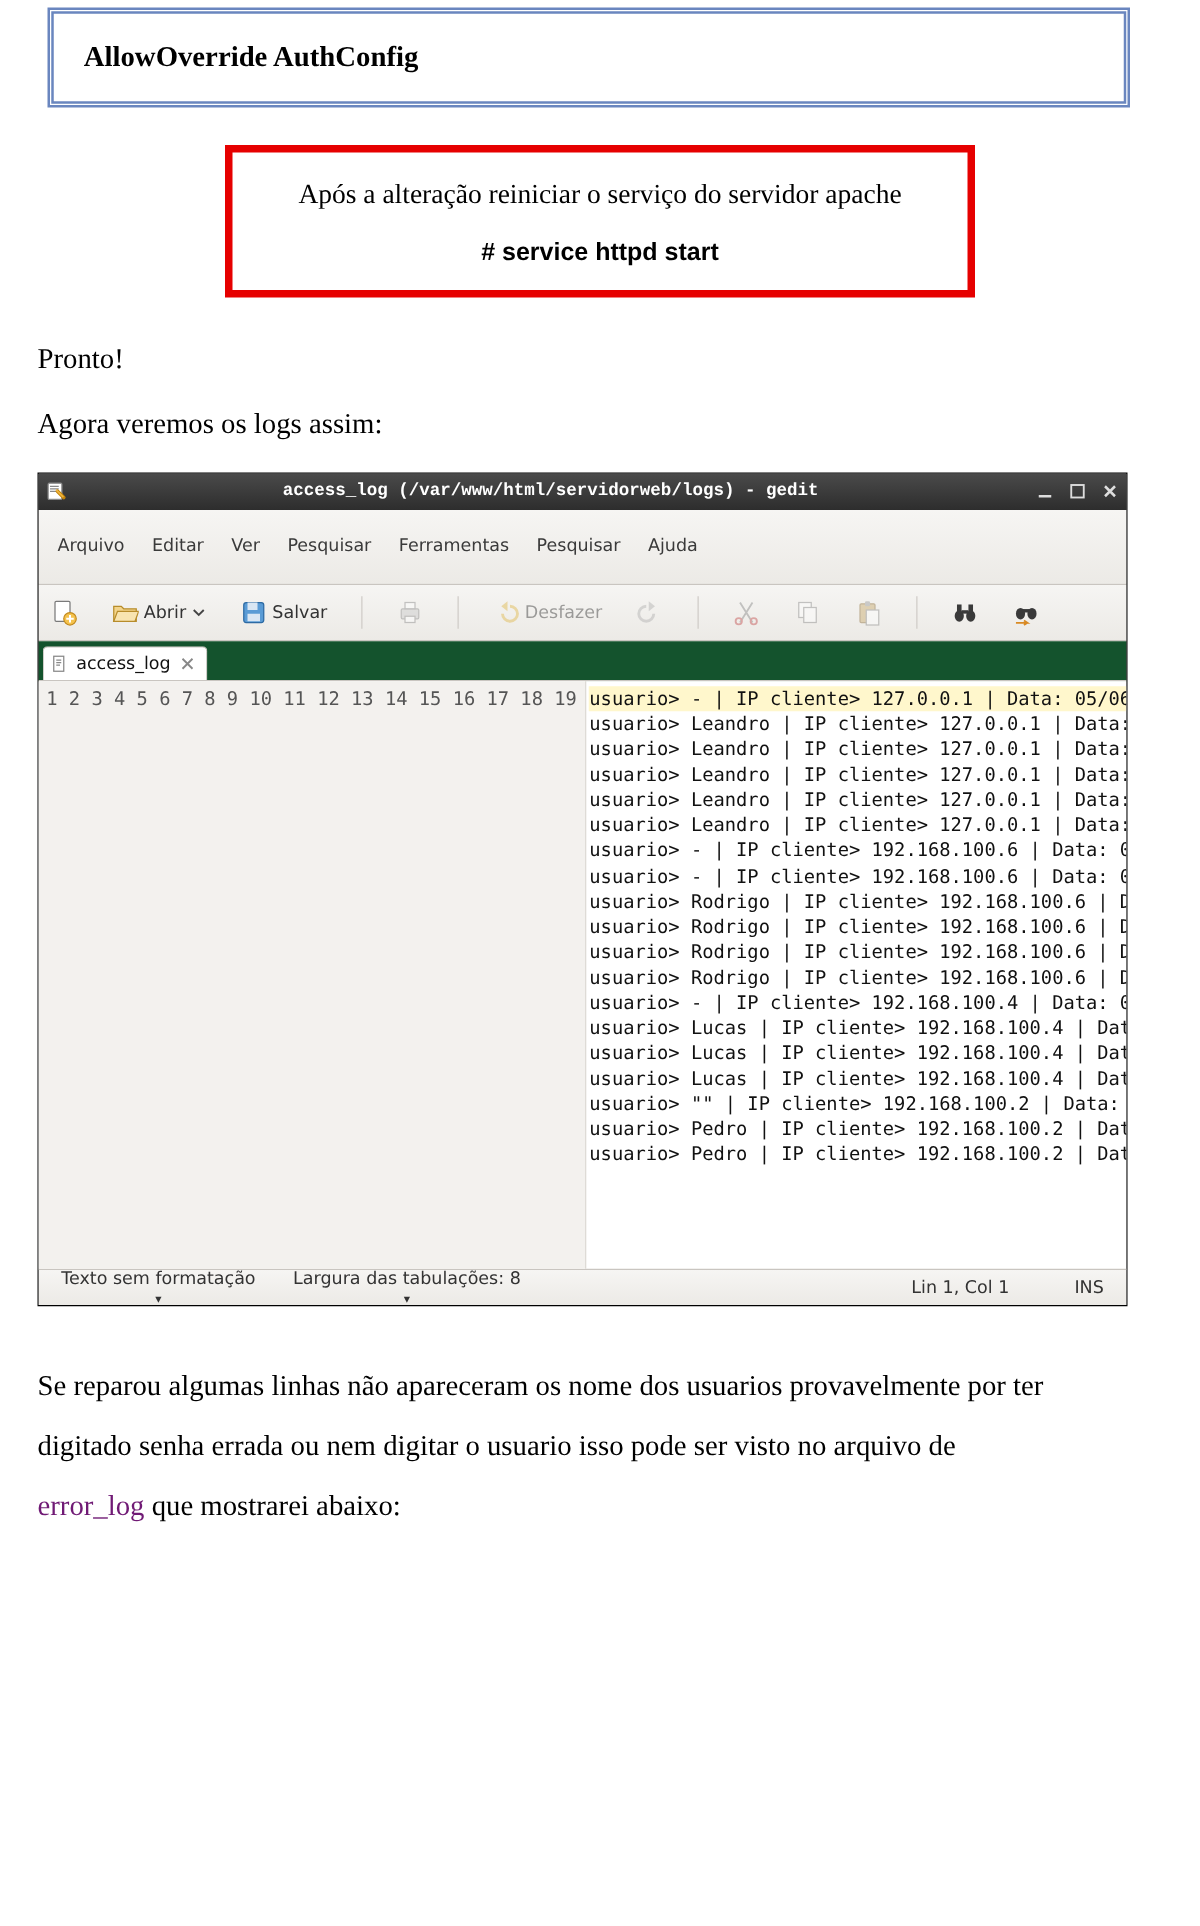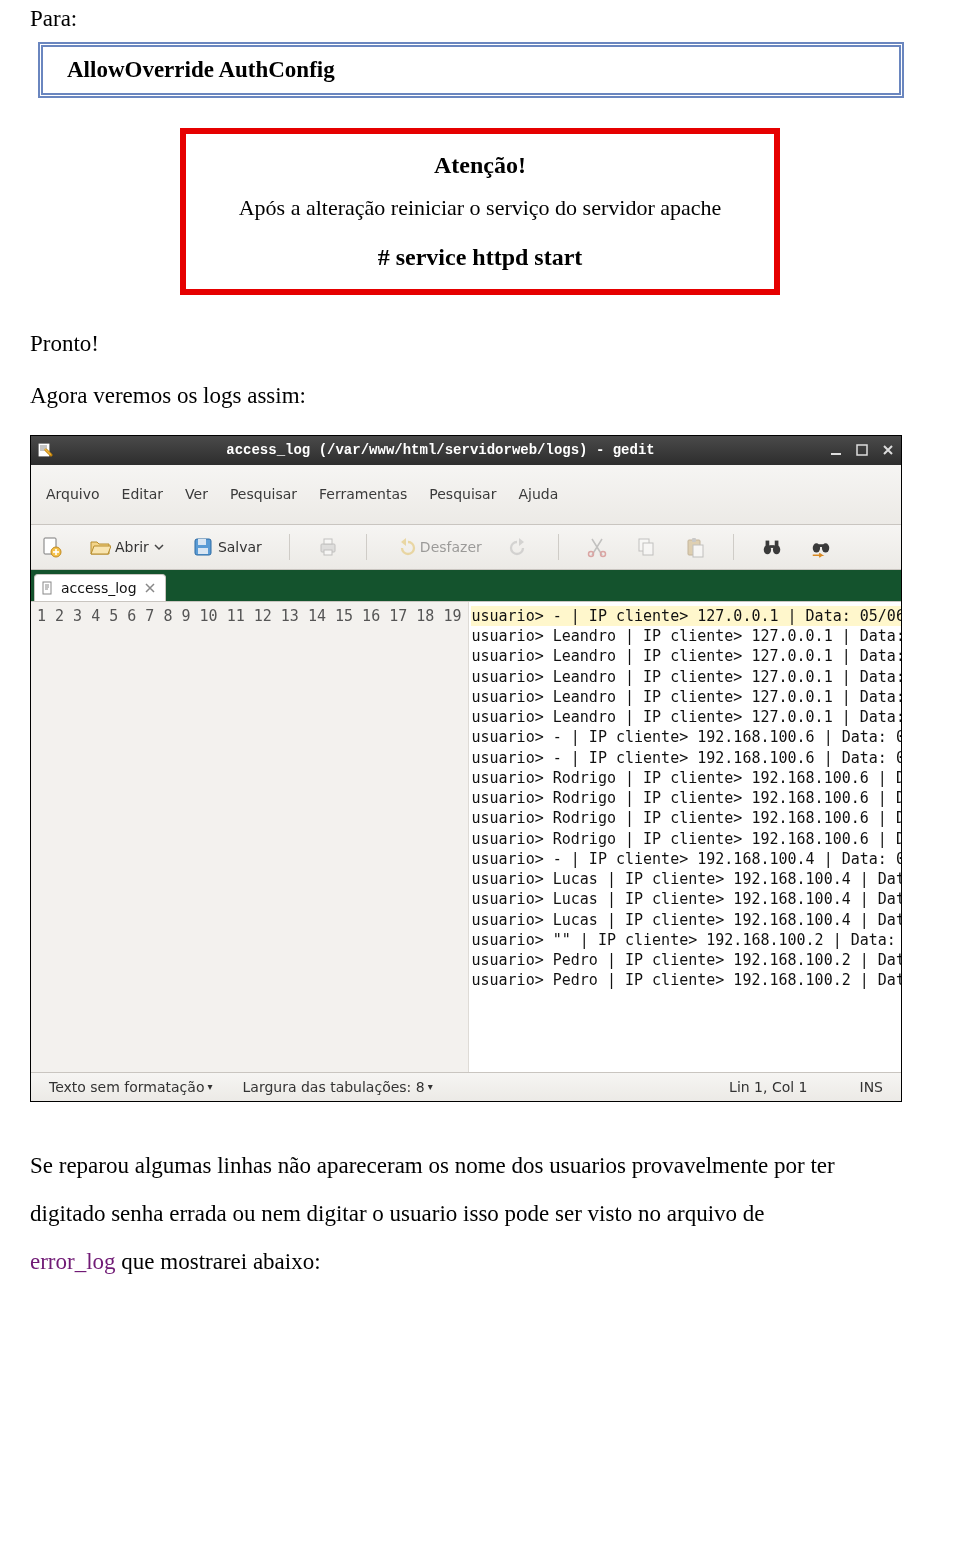--- a/index.html
+++ b/index.html
@@ -12,21 +12,21 @@
   }
   .page {
     padding: 0 30px 40px 30px;
   }
   .para-label {
     font-size: 23px;
     margin: 6px 0 10px 0;
   }
   .blueBox {
     border: 5px double #6a86bf;
-    padding: 10px 24px;
+    padding: 22px 24px;
     margin: 6px 26px 30px 8px;
     font-family: "Times New Roman", Times, serif;
     font-weight: bold;
     font-size: 23px;
   }
   .redBox {
     border: 6px solid #e60000;
     margin: 0 auto 36px auto;
     width: 560px;
     padding: 18px 14px 18px 14px;
@@ -38,23 +38,23 @@
     font-size: 24px;
     margin-bottom: 14px;
   }
   .redBox .line2 {
     font-family: "Times New Roman", Times, serif;
     font-size: 22px;
     line-height: 1.4;
     margin-bottom: 20px;
   }
   .redBox .cmd {
-    font-family: Liberation Serif, serif;
+    font-family: Liberation Sans, sans-serif;
     font-weight: bold;
-    font-size: 24px;
+    font-size: 20px;
   }
   .pronto {
     font-size: 23px;
     margin: 0 0 26px 0;
   }
   .agora {
     font-size: 23px;
     margin: 0 0 26px 0;
   }
   .gedit {
@@ -181,39 +181,37 @@
   .g-status {
     background: linear-gradient(#f6f5f3, #eceae6);
     height: 28px;
     display: flex;
     align-items: center;
     font-size: 14px;
     padding: 0 12px;
     color: #333;
   }
   .g-status .spacer { flex: 1; }
-  .g-status .chunk { display: inline-flex; align-items: center; gap: 3px; padding: 0 6px; }
+  .g-status .chunk { display: inline-flex; align-items: center; gap: 3px; padding: 0 6px; flex-direction: column; }
   .dropsym { font-size: 10px; }
   .bodytext {
     font-size: 23px;
     line-height: 2.1;
   }
   .bodytext .err { color: #701a75; }
 </style>
 </head>
 <body>
 
 <div class="page">
 
-  <div class="para-label">Para:</div>
 
   <div class="blueBox">AllowOverride AuthConfig</div>
 
   <div class="redBox">
-    <div class="atencao">Atenção!</div>
     <div class="line2">Após a alteração reiniciar o serviço do servidor apache</div>
     <div class="cmd"># service httpd start</div>
   </div>
 
   <div class="pronto">Pronto!</div>
   <div class="agora">Agora veremos os logs assim:</div>
 
   <div class="gedit">
 
     <div class="g-titlebar">

